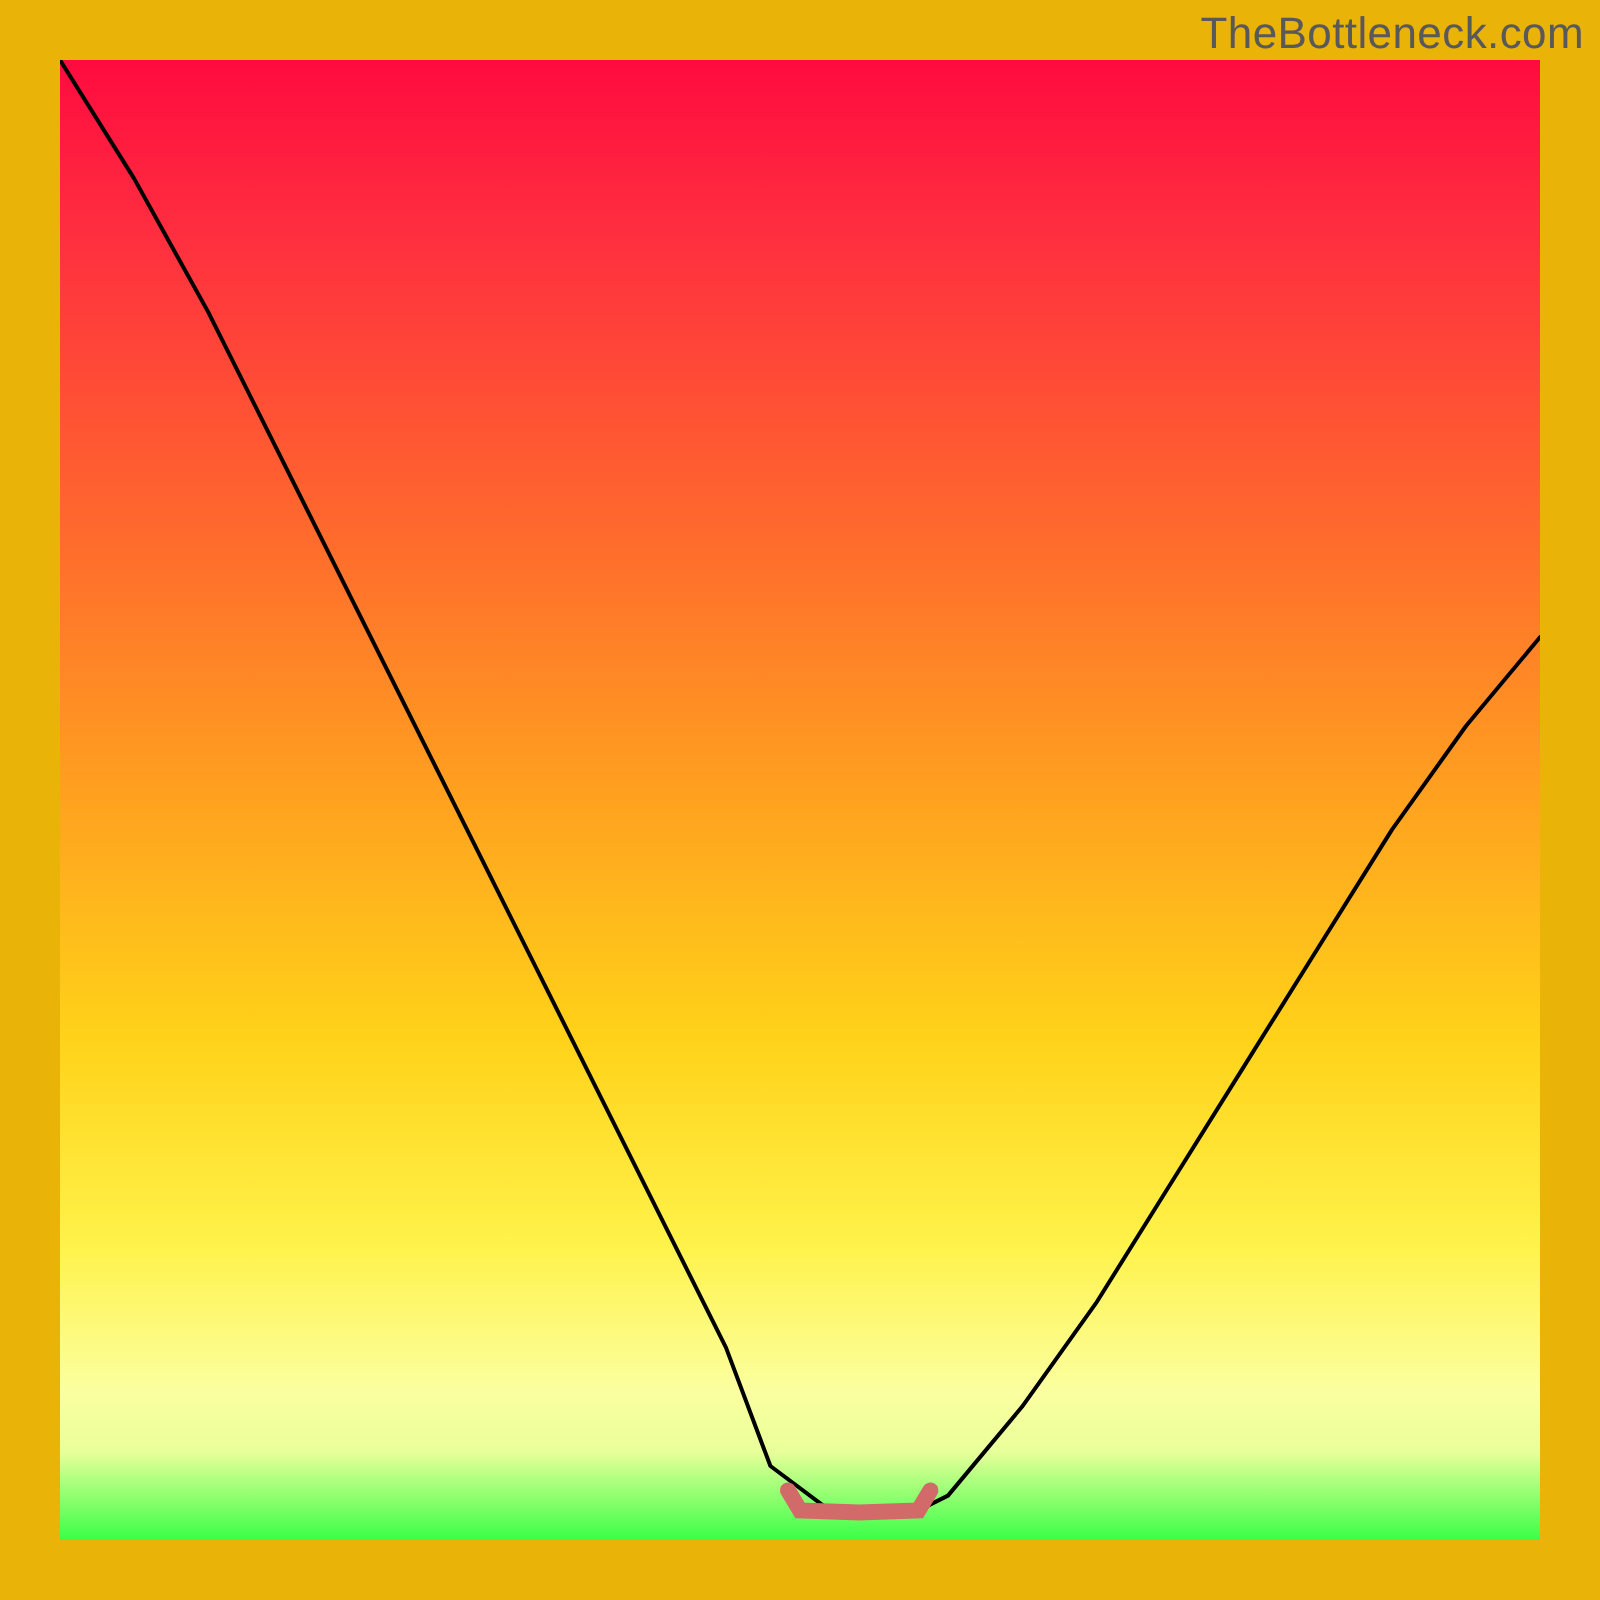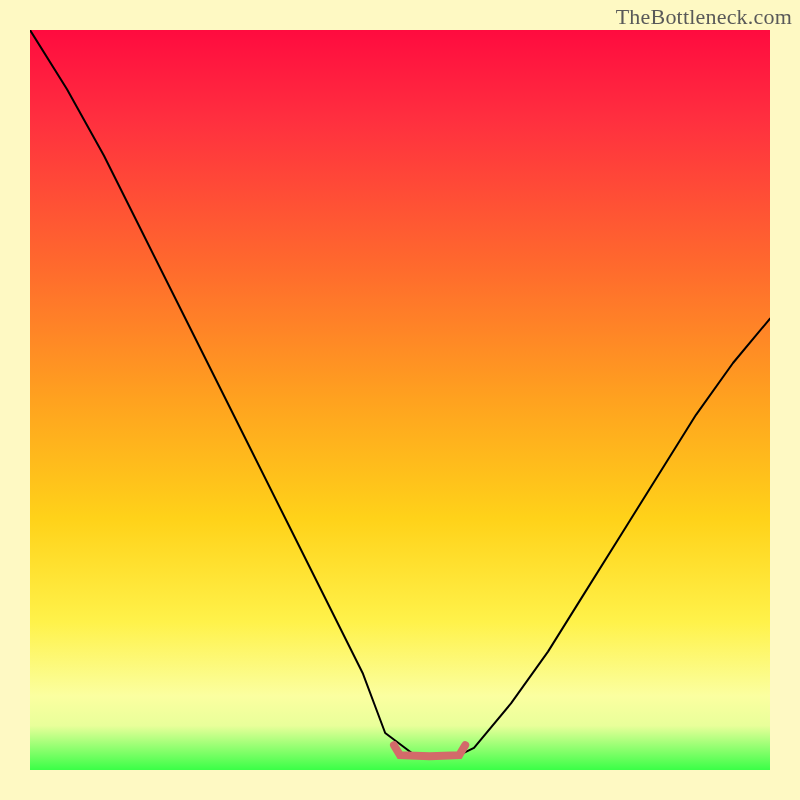--- a/index.html
+++ b/index.html
@@ -8,22 +8,21 @@
     width: 800px;
     height: 800px;
     background: #000;
     overflow: hidden;
     font-family: Arial, Helvetica, sans-serif;
   }
   .frame {
     position: relative;
     width: 800px;
     height: 800px;
-    background: #fef9c3;
-    font-family: Liberation Serif, serif;
+    background: #eab308;
   }
   .plot {
     position: absolute;
     left: 30px;
     top: 30px;
     width: 740px;
     height: 740px;
     
     background: linear-gradient(to bottom,
       #ff0b3f 0%,

